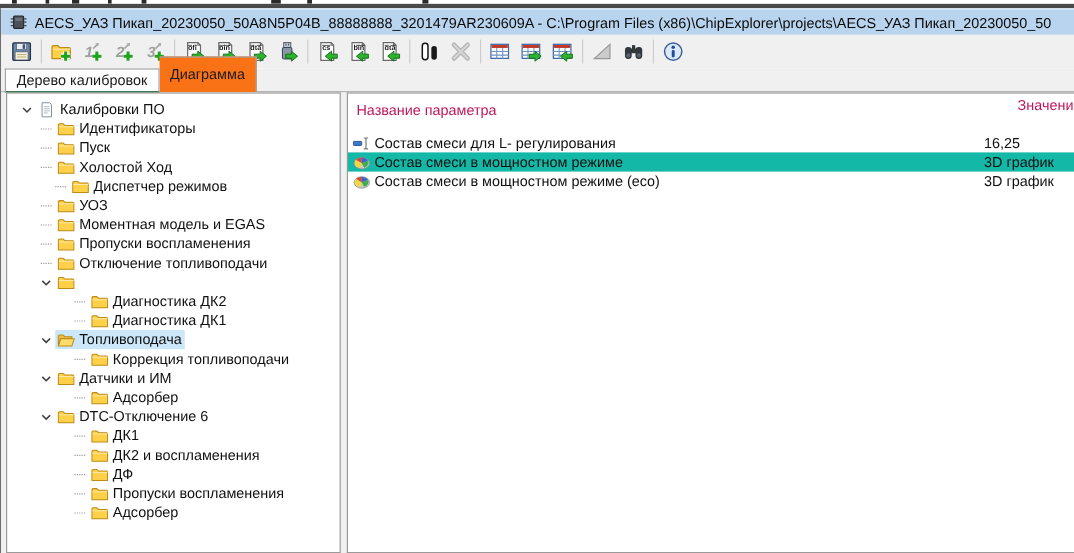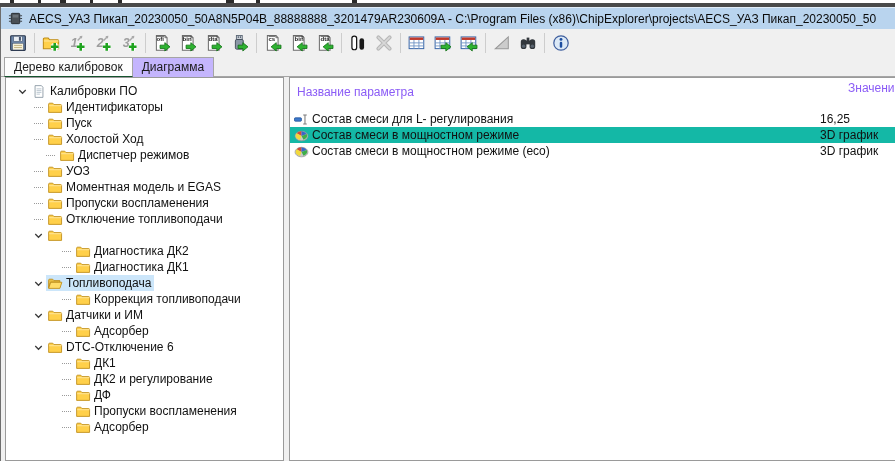--- a/index.html
+++ b/index.html
@@ -24,42 +24,42 @@
              padding:1px 2px 1px 4px; flex:none; }
   .tb-btn { width:26px; height:24px; display:flex; align-items:center; justify-content:center;
             border:1px solid transparent; border-radius:2px; flex:none; }
   .tb-btn.disabled { opacity:.9; }
   .tb-sep { width:1px; height:20px; background:#cdcdcd; margin:0 3px; flex:none; }
 
   
   .tabstrip { height:20px; background:#f0f0f0; display:flex; align-items:flex-end;
               padding-left:3px; border-bottom:1px solid #a5a5a5; flex:none; }
   .tab { padding:2px 9px 3px 9px; border:1px solid #a5a5a5; border-bottom:none;
-         background:#c4b5fd; color:#1a1a1a; margin-bottom:-1px; height:20px; display:flex; align-items:center; }
+         background:#f97316; color:#1a1a1a; margin-bottom:-1px; height:30px; display:flex; align-items:center; }
   .tab.active { background:#fdfdfd; height:20px; border-bottom:1px solid #14532d; z-index:2; }
   .tab + .tab { border-left:none; }
 
   
   .content { flex:1; background:#f0f0f0; display:flex; min-height:0; }
   .panel { background:#fff; border:1px solid #9a9a9a; }
   .tree-panel { width:279px; margin-left:4px; flex:none; overflow:hidden; padding-top:5px; }
   .splitter { width:5px; flex:none; }
   .list-panel { flex:1; border-right:none; overflow:hidden; position:relative; }
 
   
   .trow { height:16px; display:flex; align-items:center; position:relative; white-space:nowrap;text-align:center; }
   .texp { width:16px; height:16px; flex:none; display:flex; align-items:center; justify-content:center; }
   .texp.stub::after { content:""; width:9px; border-top:1px dotted #9a9a9a; }
   .tsel { display:flex; align-items:center; gap:3px; padding:0 3px 0 1px; height:16px; }
   .tsel.selbg { background:#cce6fa; }
   .ticon { width:16px; height:16px; flex:none; display:flex; align-items:center; justify-content:center; }
   .tlabel { color:#111; }
 
   
-  .plist-header { height:26px; position:relative; padding-top:12px; color:#8b5cf6; }
+  .plist-header { height:26px; position:relative; padding-top:12px; color:#be185d; }
   .pcol1 { position:absolute; left:7px; top:7px; }
   .pcol2 { position:absolute; left:530px; top:3px;margin-left:28px; }
   .prows { margin-top:7px; }
   .prow { height:16px; display:flex; align-items:center; position:relative; padding-left:4px; white-space:nowrap; }
   .prow.hl { background:#14b8a6; }
   .picon { width:15px; height:15px; flex:none; display:flex; align-items:center; justify-content:center; }
   .pname { margin-left:3px; color:#111; }
   .pvalue { position:absolute; left:530px; color:#111; }
 
   svg { display:block; }
@@ -512,21 +512,21 @@
         </div>
         <div class="trow" style="padding-left: 52px;">
           <span class="texp stub"></span>
           <span class="tsel">
             <span class="ticon">
               <svg width="16" height="15" viewBox="0 0 16 16">
                 <path d="M1.2 4.4c0-.6.4-1 1-1h3.4l1.4 1.5h7.1c.5 0 .9.4.9.9v7.4H1.2z" fill="#FFD04A" stroke="#BD8B16" stroke-width="0.9"></path>
                 <path d="M1.7 6.1h13.2" stroke="#ffe9a8" stroke-width="0.9"></path>
               </svg>
             </span>
-            <span class="tlabel">ДК2 и регулирование</span>
+            <span class="tlabel">ДК2 и воспламенения</span>
           </span>
         </div>
         <div class="trow" style="padding-left: 52px;">
           <span class="texp stub"></span>
           <span class="tsel">
             <span class="ticon">
               <svg width="16" height="15" viewBox="0 0 16 16">
                 <path d="M1.2 4.4c0-.6.4-1 1-1h3.4l1.4 1.5h7.1c.5 0 .9.4.9.9v7.4H1.2z" fill="#FFD04A" stroke="#BD8B16" stroke-width="0.9"></path>
                 <path d="M1.7 6.1h13.2" stroke="#ffe9a8" stroke-width="0.9"></path>
               </svg>

